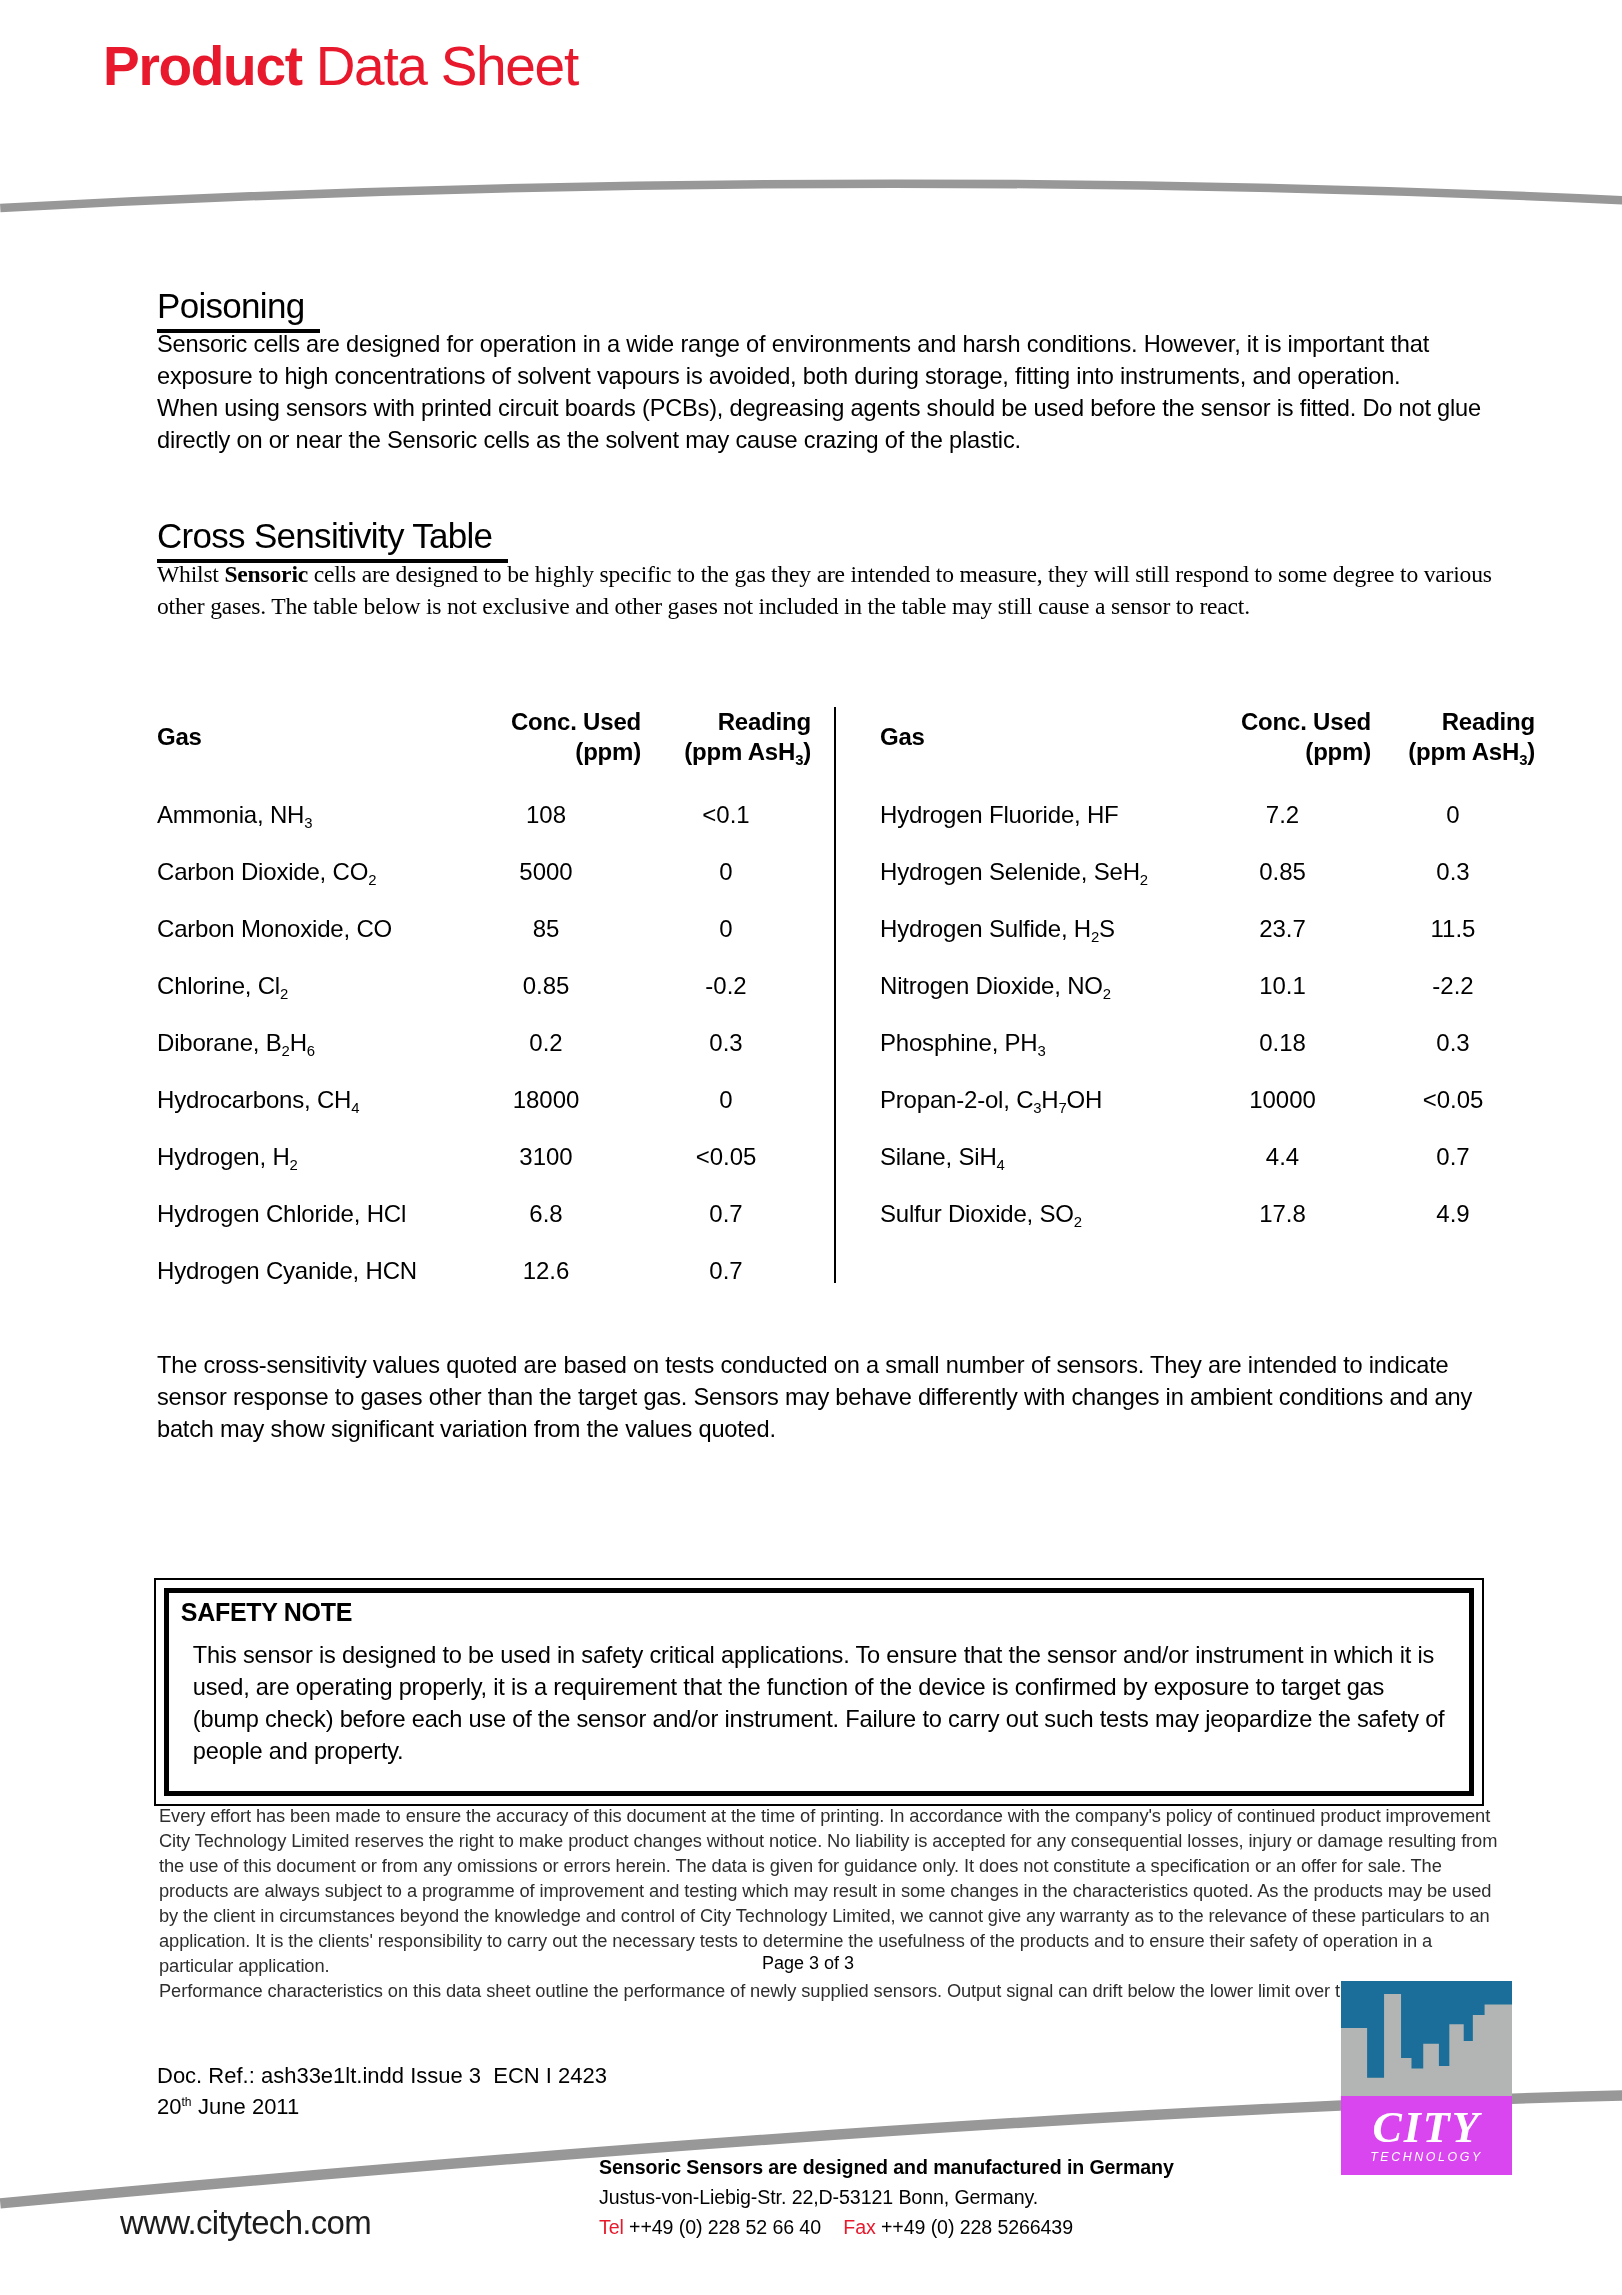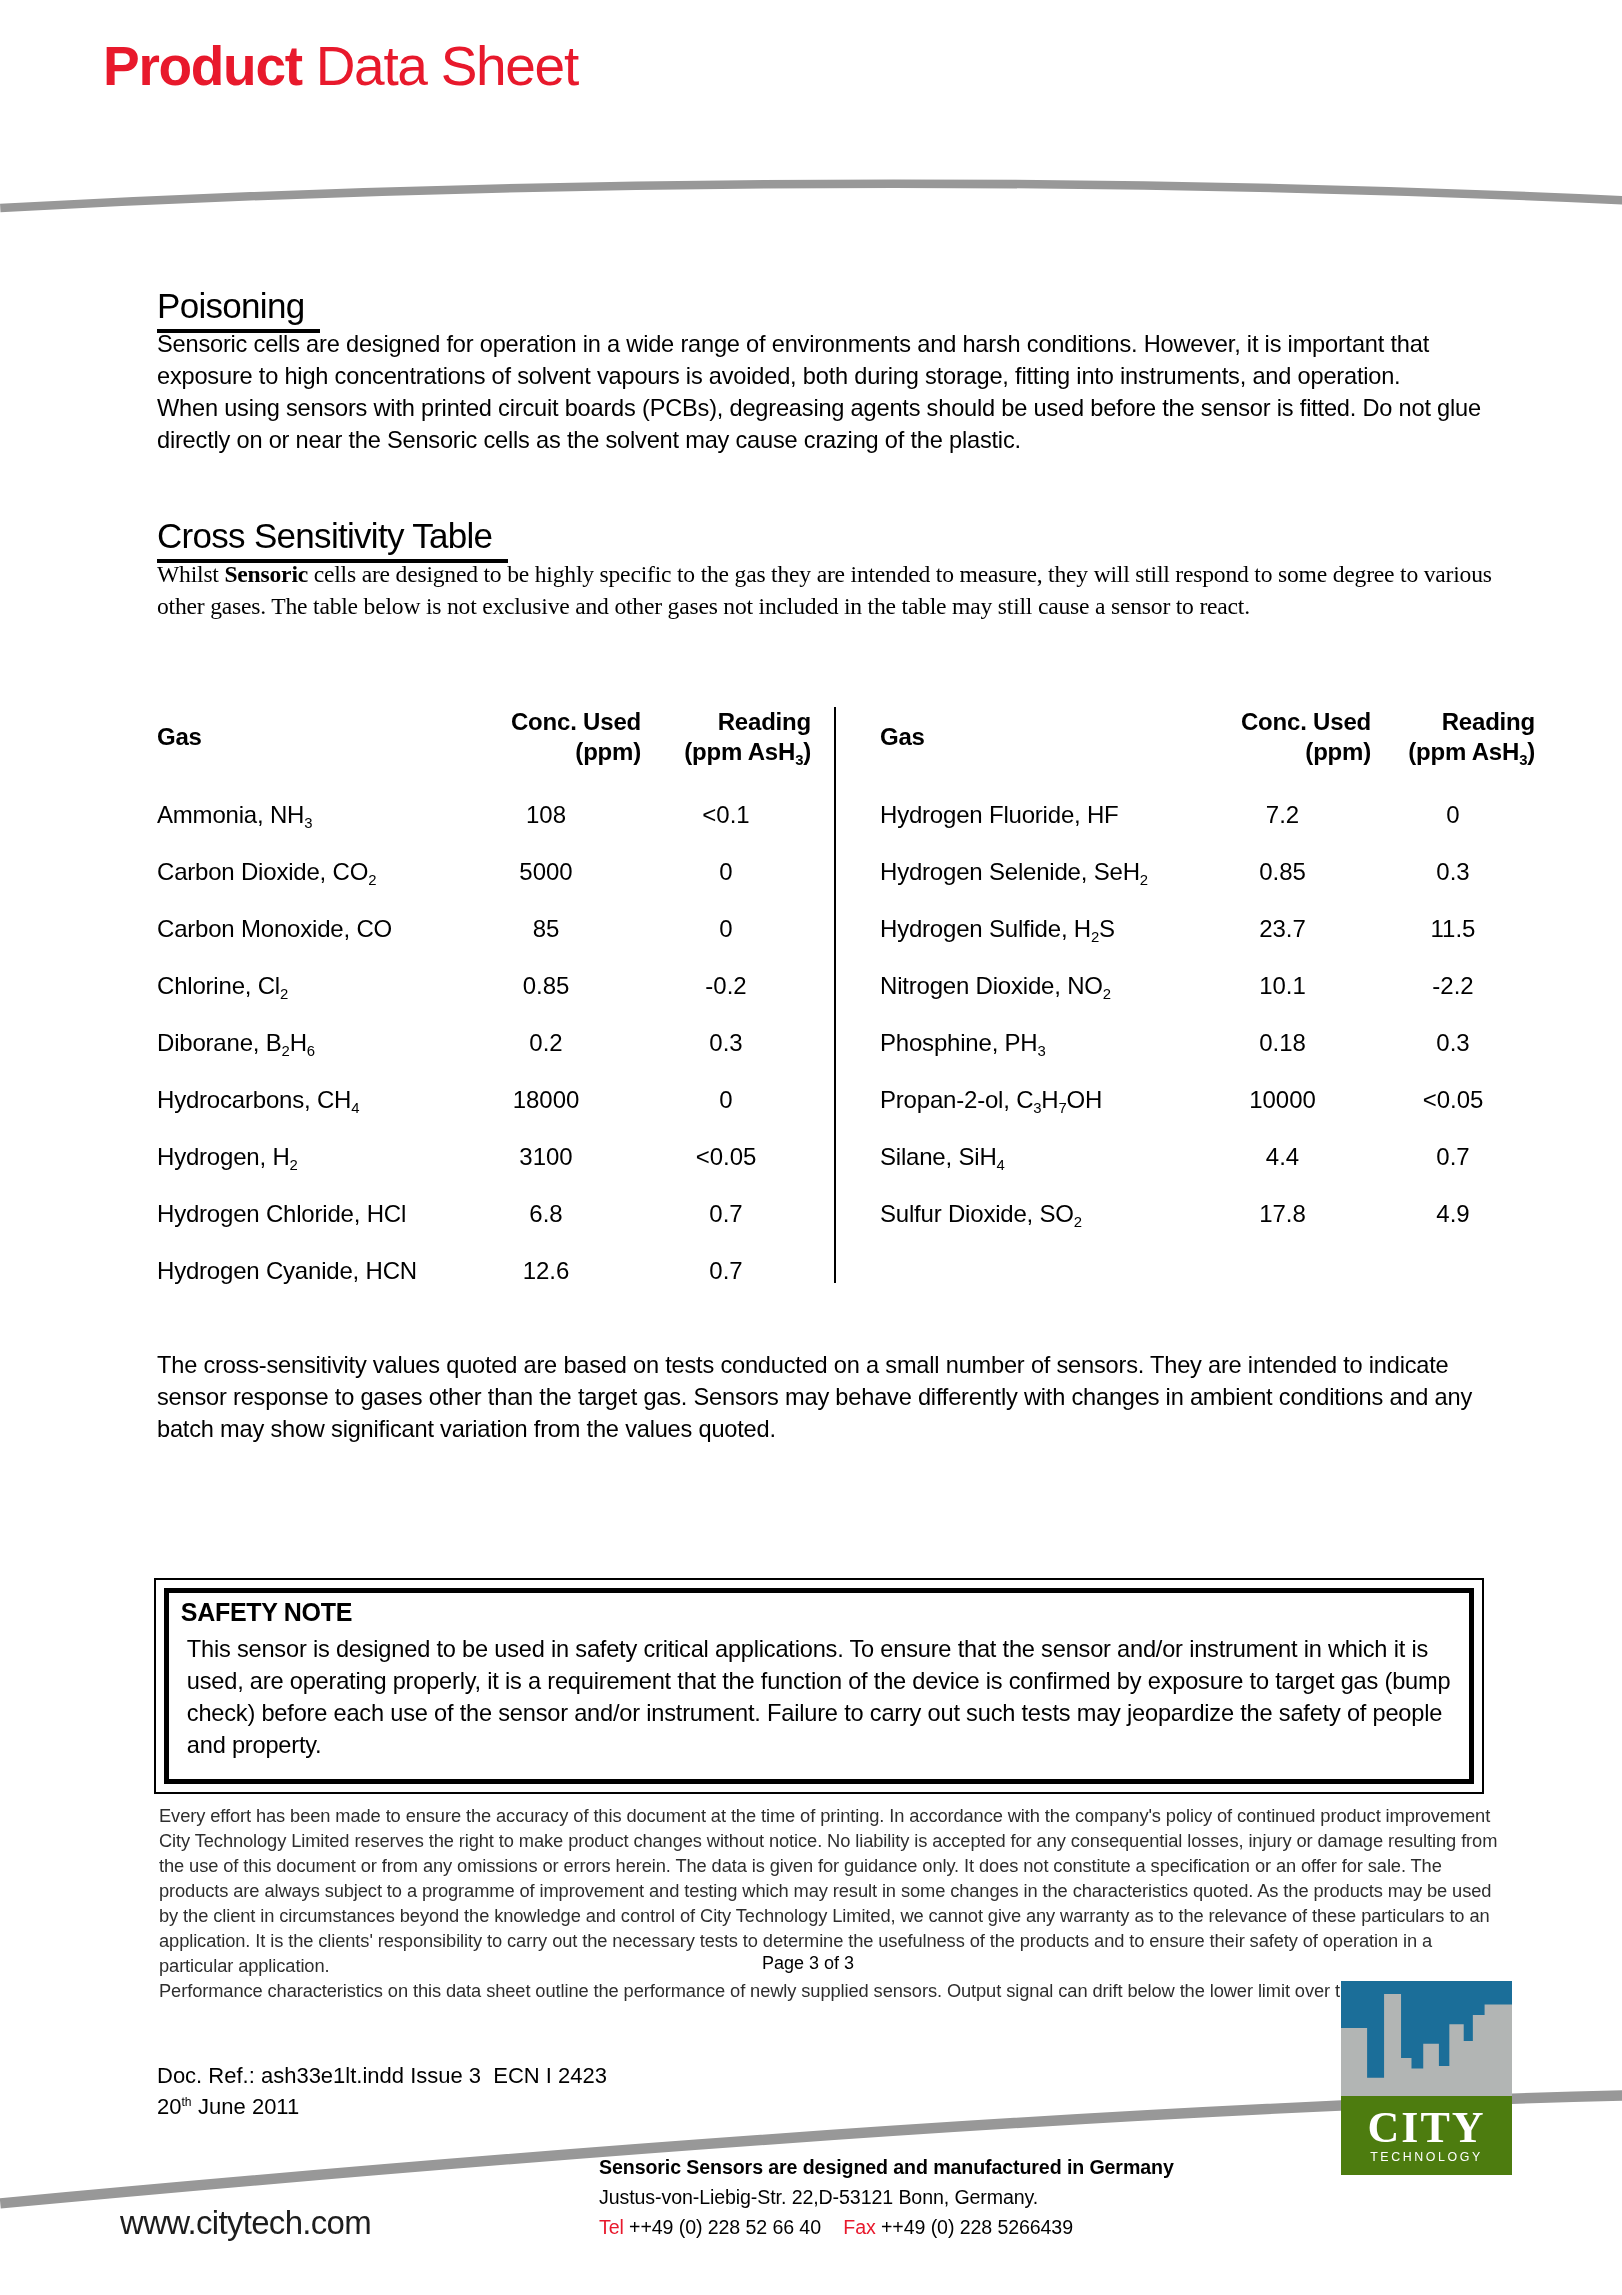--- a/index.html
+++ b/index.html
@@ -43,40 +43,40 @@
   .ctable.right-t{--c1:314px;--c2:177px;--c3:164px;}
   .t-divider{position:absolute;left:834px;top:707px;width:2px;height:576px;background:#000;z-index:2;}
   sub{font-size:0.62em;line-height:0;position:relative;top:0.32em;vertical-align:baseline;}
   
   .safety-outer{
     position:absolute;left:154px;top:1578px;width:1330px;z-index:2;
     border:2.6px solid #000;padding:8px;box-sizing:border-box;
   }
   .safety-inner{border:5.2px solid #000;padding:5.2px 11.8px 11.8px 11.8px;}
   .safety-heading{font-size:25px;font-weight:bold;letter-spacing:-0.3px;margin:0 0 2.6px 0;}
-  .safety-body{font-size:23.6px;line-height:32px;letter-spacing:-0.2px;margin:6px;}
+  .safety-body{font-size:23.6px;line-height:32px;letter-spacing:-0.2px;margin:12px;}
   
   .fineprint{
     position:absolute;left:159px;top:1803px;width:1348px;z-index:2;
     font-size:18.3px;line-height:25px;color:#2e2e2e;letter-spacing:-0.1px;
   }
   .fineprint p{margin:0;}
   
   .doc-ref{position:absolute;left:157px;top:2063px;font-size:22px;z-index:2;white-space:pre;}
   .page-num{position:absolute;left:762px;top:1953px;font-size:18px;z-index:2;}
   .doc-date{position:absolute;left:157px;top:2094px;font-size:22px;z-index:2;}
   .doc-date .sup{font-size:0.55em;vertical-align:super;}
   .doc-date .date-rest{margin-left:6.5px;}
   
   .logo{position:absolute;left:1341px;top:1981px;width:171px;height:194px;z-index:3;}
   .logo-top{width:171px;height:115px;background:#1b6e99;position:relative;}
   .logo-top svg{position:absolute;left:0;top:0;}
   .logo-bottom{
-    width:171px;height:79px;background:#4d7c0f;color:#fff;
-    display:flex;flex-direction:column;align-items:center;justify-content:center;
+    width:171px;height:79px;background:#d946ef;color:#fff;
+    display:flex;flex-direction:column;align-items:center;justify-content:center;font-style:italic;
   }
   .logo-city{font-family:"Liberation Serif","DejaVu Serif",serif;font-weight:bold;font-size:44px;letter-spacing:2px;line-height:42px;}
   .logo-tech{font-size:12.4px;letter-spacing:2.6px;margin-top:1.3px;}
   
   .site-url{position:absolute;left:120px;top:2204px;font-size:33px;letter-spacing:-0.7px;color:#1d1d1d;z-index:2;}
   .contact{position:absolute;left:599px;top:2152px;font-size:19.6px;line-height:30px;z-index:2;letter-spacing:-0.1px;}
   .contact .c-bold{font-weight:bold;}
   .red-label{color:#e8192c;}
   .contact .val{margin-right:17px;}
 </style>

